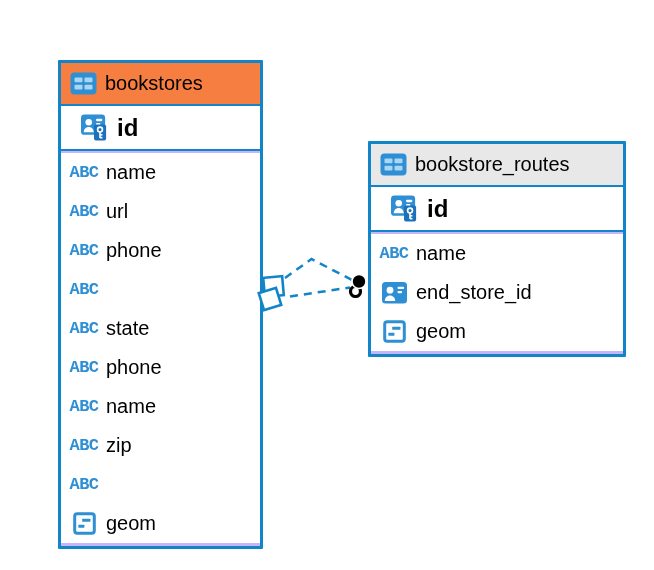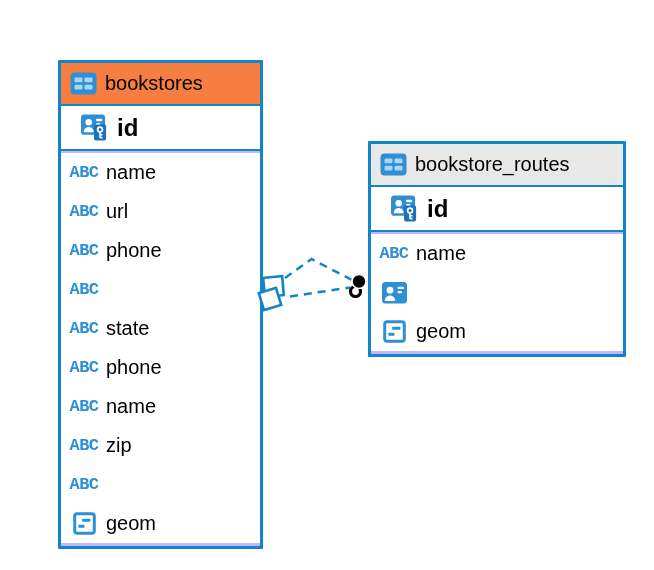--- a/index.html
+++ b/index.html
@@ -175,20 +175,21 @@
     <div class="col-row">
       <span class="icon-slot">
         <svg width="25" height="22" viewBox="0 0 25 22">
           <rect x="0" y="0" width="25" height="21.5" rx="3.5" fill="#2E8FD5"></rect>
           <circle cx="8" cy="8.2" r="3.4" fill="#fff"></circle>
           <path d="M2.8 19 c0-3.4 2.3-5.6 5.2-5.6 s5.2 2.2 5.2 5.6 z" fill="#fff"></path>
           <rect x="15.5" y="4.7" width="6.6" height="2.4" rx="1.1" fill="#fff"></rect>
           <rect x="15.5" y="8.9" width="4.6" height="2.4" rx="1.1" fill="#fff"></rect>
         </svg>
       </span>
+      <span class="label">end_store_id</span>
     </div>
     <div class="col-row">
       <span class="icon-slot">
         <svg width="23" height="23" viewBox="0 0 23 23">
           <rect x="1.7" y="1.7" width="19.6" height="19.6" rx="2.5" fill="#fff" stroke="#2E8FD5" stroke-width="3"></rect>
           <rect x="9.2" y="6.8" width="8.2" height="3" rx="0.5" fill="#2E8FD5"></rect>
           <rect x="5.4" y="12.8" width="6" height="3" rx="0.5" fill="#2E8FD5"></rect>
         </svg>
       </span>
       <span class="label">geom</span>

